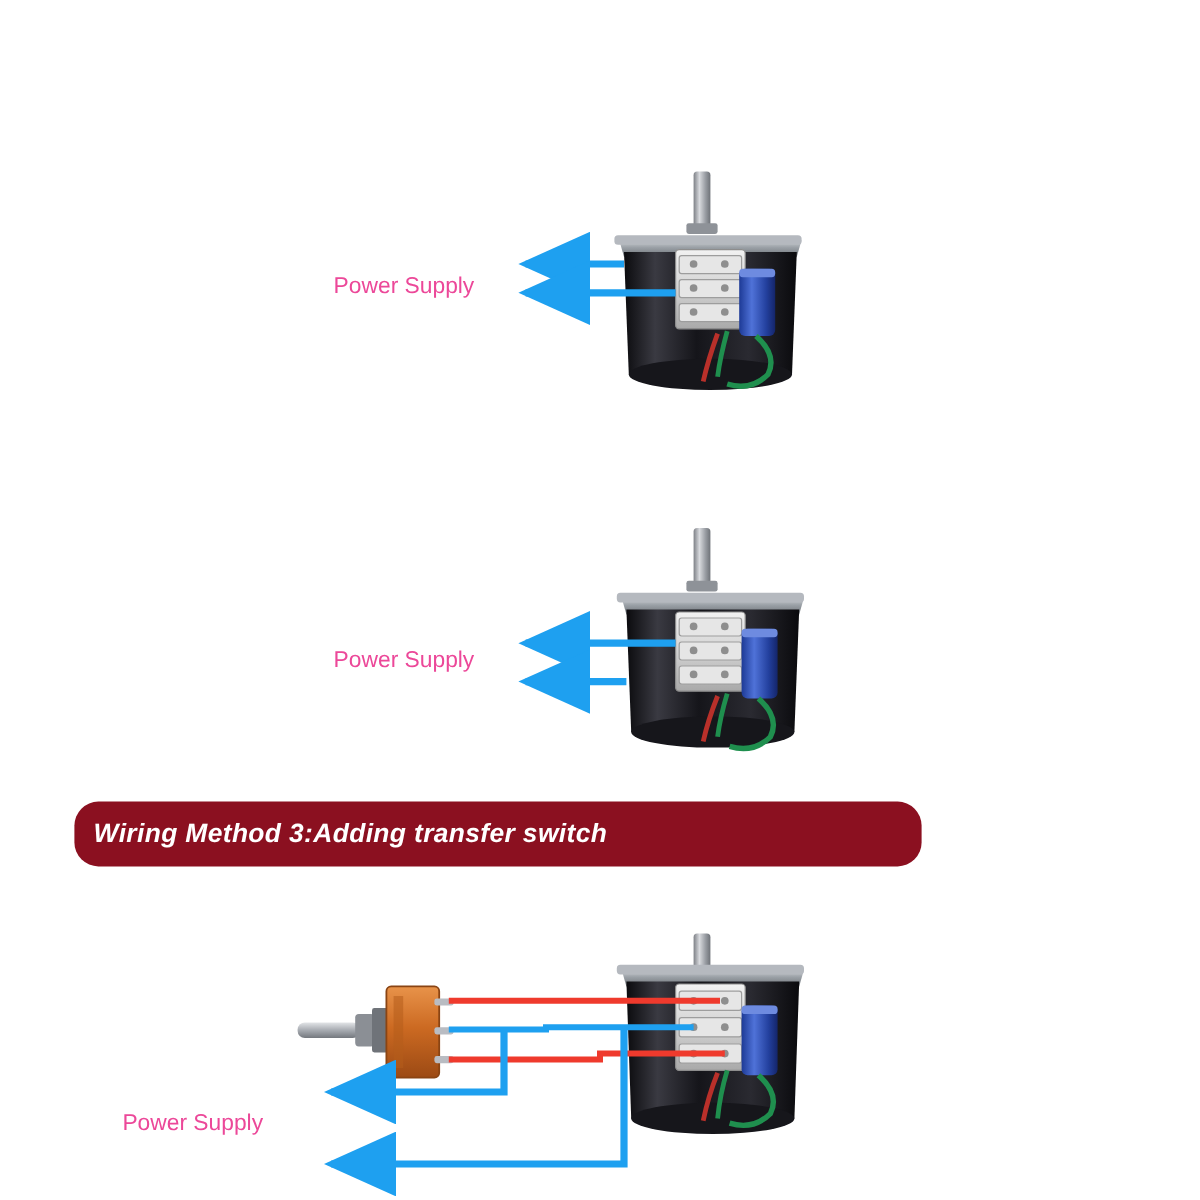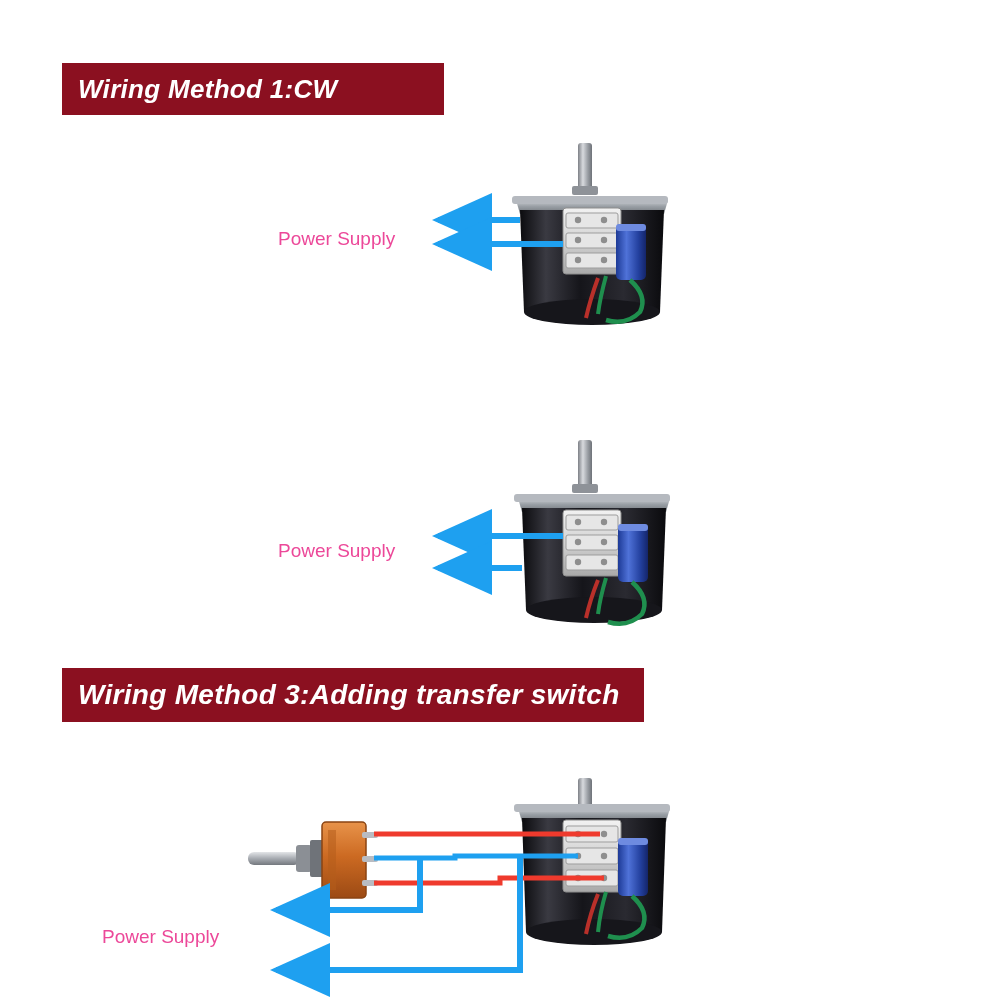--- a/index.html
+++ b/index.html
@@ -30,21 +30,21 @@
     font-style: italic;
     display: flex;
     align-items: center;
     padding-left: 16px;
     letter-spacing: 0.3px;
     box-sizing: border-box;
     white-space: nowrap;
   }
   #banner1 { left: 62px; top: 63px;  width: 382px; height: 52px; font-size: 26px; }
   #banner2 { left: 62px; top: 375px; width: 398px; height: 52px; font-size: 26px; }
-  #banner3 { left: 62px; top: 668px; width: 582px; height: 54px; font-size: 28px; }
+  #banner3 { left: 62px; top: 668px; width: 706px; height: 54px; font-size: 22px; border-radius: 20px; }
 
   
   .ps-label {
     position: absolute;
     font-size: 19px;
     color: #ec4899;
     white-space: nowrap;
   }
   #ps1 { left: 278px; top: 228px; }
   #ps2 { left: 278px; top: 540px; }
@@ -57,23 +57,20 @@
     width: 1000px;
     height: 1000px;
     pointer-events: none;
   }
 </style>
 </head>
 <body>
 
 <div class="stage">
 
-  <div class="banner" id="banner1">
-    <span>Wiring Method 1:CW</span>
-  </div>
   <div class="banner" id="banner3">
     <span>Wiring Method 3:Adding transfer switch</span>
   </div>
 
   <div class="ps-label" id="ps1">Power Supply</div>
   <div class="ps-label" id="ps2">Power Supply</div>
   <div class="ps-label" id="ps3">Power Supply</div>
 
   <svg class="overlay" viewBox="0 0 1000 1000">
     <defs>

